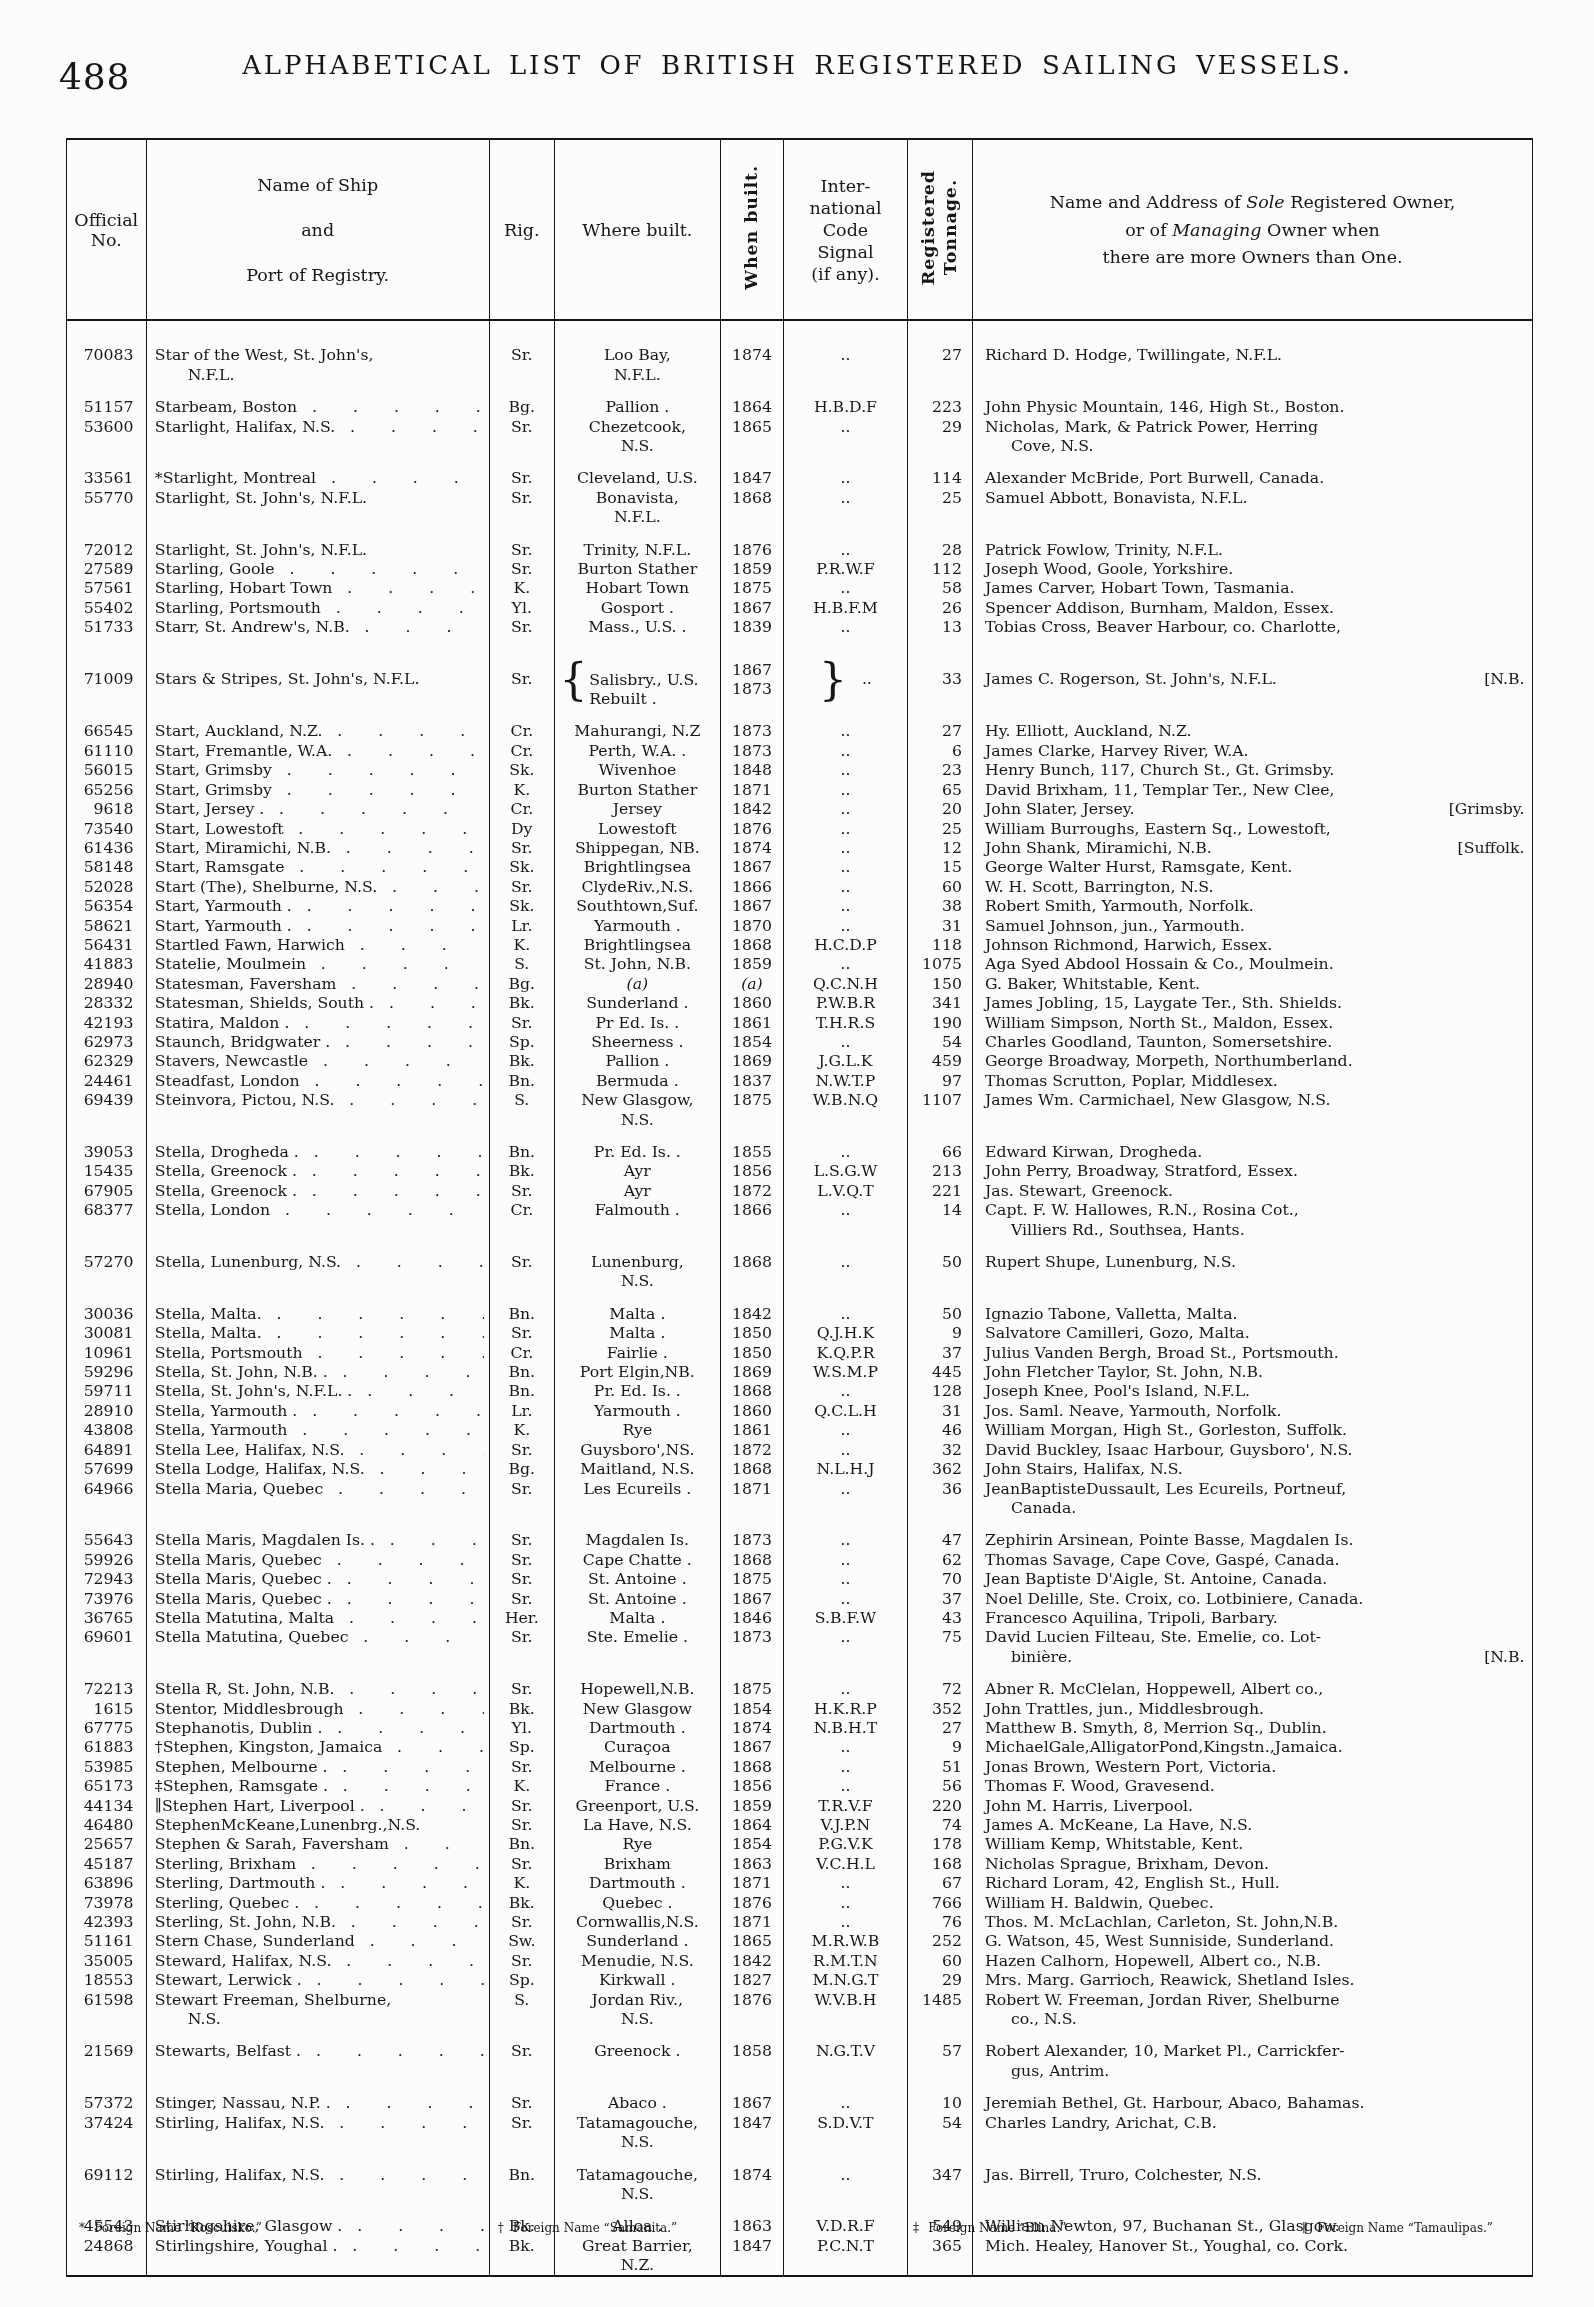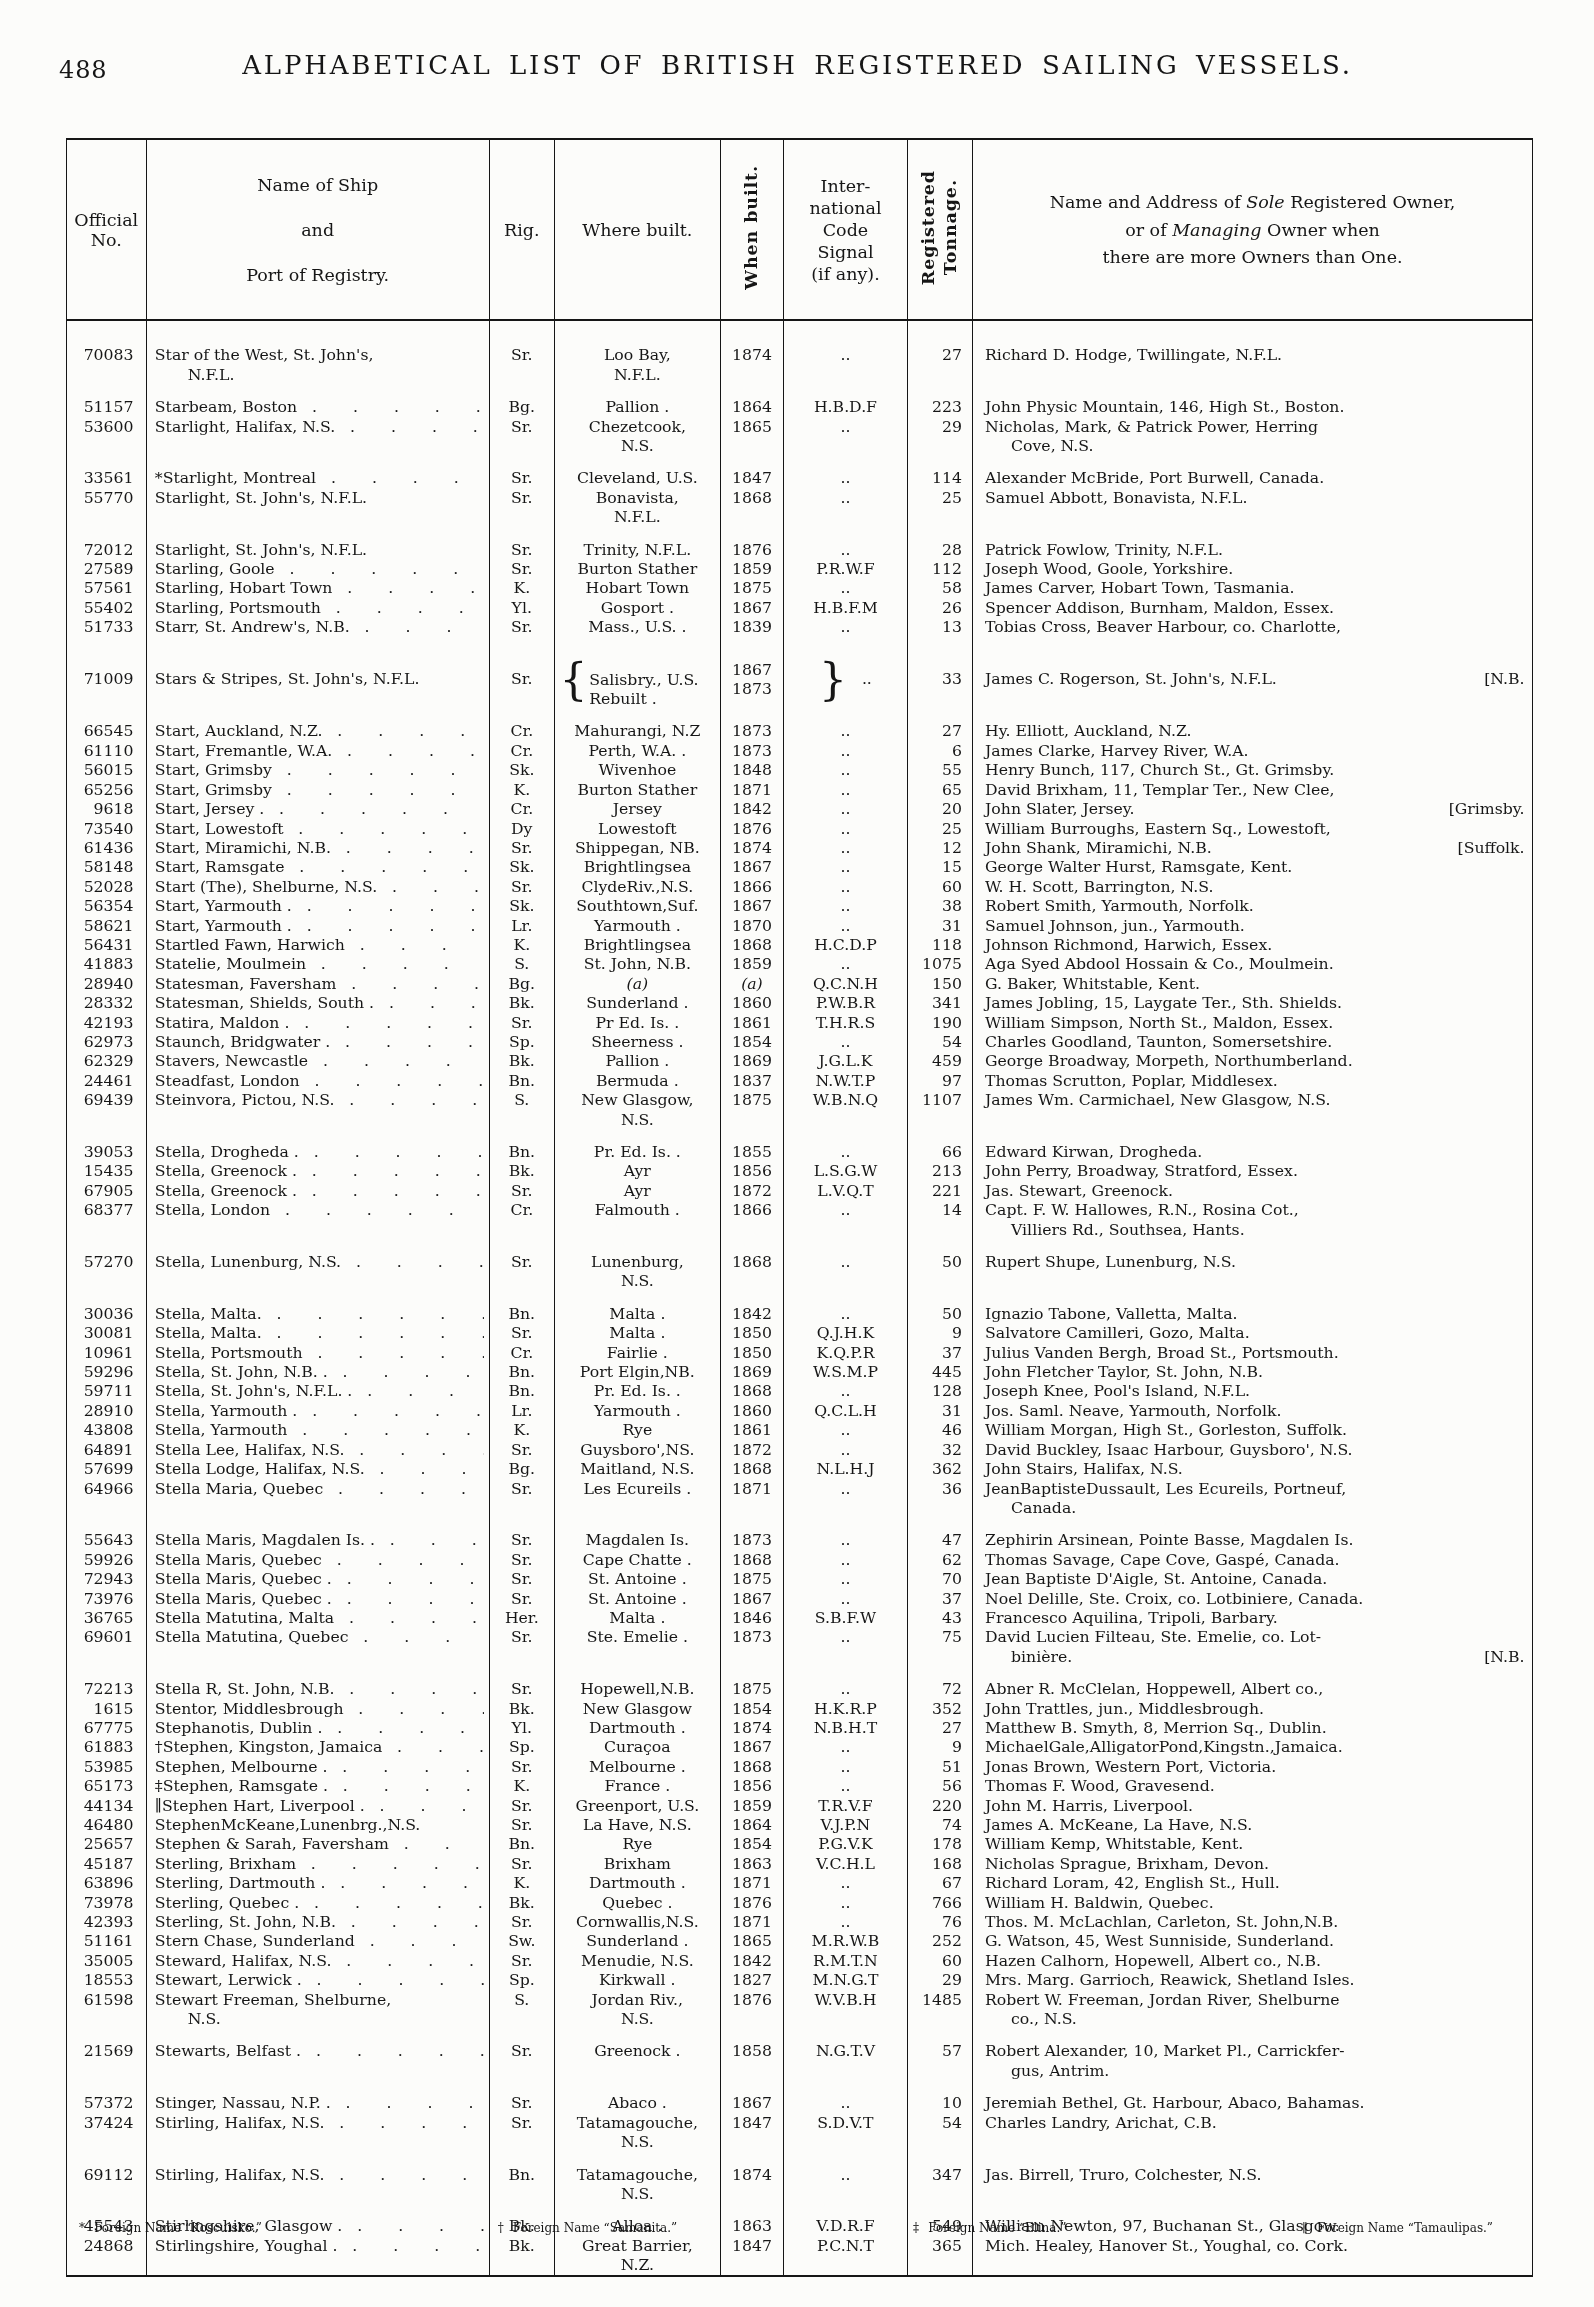--- a/index.html
+++ b/index.html
@@ -3,21 +3,21 @@
 <meta charset="utf-8">
 <style>
   html,body{margin:0;padding:0;background:#e8e8e4;}
   .sheet{
     position:relative;width:1595px;height:2307px;background:#fcfcfa;
     color:#161616;font-family:"DejaVu Serif","Liberation Serif",serif;
     overflow:hidden;
   }
   
   .page-head{position:absolute;top:50px;left:59px;right:59px;height:55px;}
-  .page-num{position:absolute;left:0;top:5.5px;font-size:24px;letter-spacing:0.9px;}
+  .page-num{position:absolute;left:0;top:5.5px;font-size:36px;letter-spacing:0.9px;}
   .page-title{text-align:center;font-size:26px;letter-spacing:2.8px;word-spacing:5.5px;}
   
   .table-wrap{
     position:absolute;left:66px;top:138px;width:1467px;
     border:1.8px solid #161616;border-top-width:2.8px;border-bottom-width:2.8px;
     box-sizing:border-box;
   }
   table{border-collapse:collapse;width:100%;table-layout:fixed;}
   thead th{
     border-bottom:2.8px solid #161616;font-weight:normal;font-size:17.5px;
@@ -445,21 +445,21 @@
             <td class="where-cell">Sk.</td>
             <td class="where-cell">
               <div>Wivenhoe</div>
             </td>
             <td class="when-cell">
               <div>1848</div>
             </td>
             <td class="code-cell">
               <div>..</div>
             </td>
-            <td class="tons-cell">55</td>
+            <td class="tons-cell">23</td>
             <td class="owner-cell">
               <div class="l1"><span>Henry Bunch, 117, Church St., Gt. Grimsby.</span></div>
             </td>
           </tr>
           <tr>
             <td class="no-cell"><span>65256</span></td>
             <td class="name-cell">
               <div class="l1">
                 <span class="name-text">Start, Grimsby</span>
                 <span class="dots"></span>

